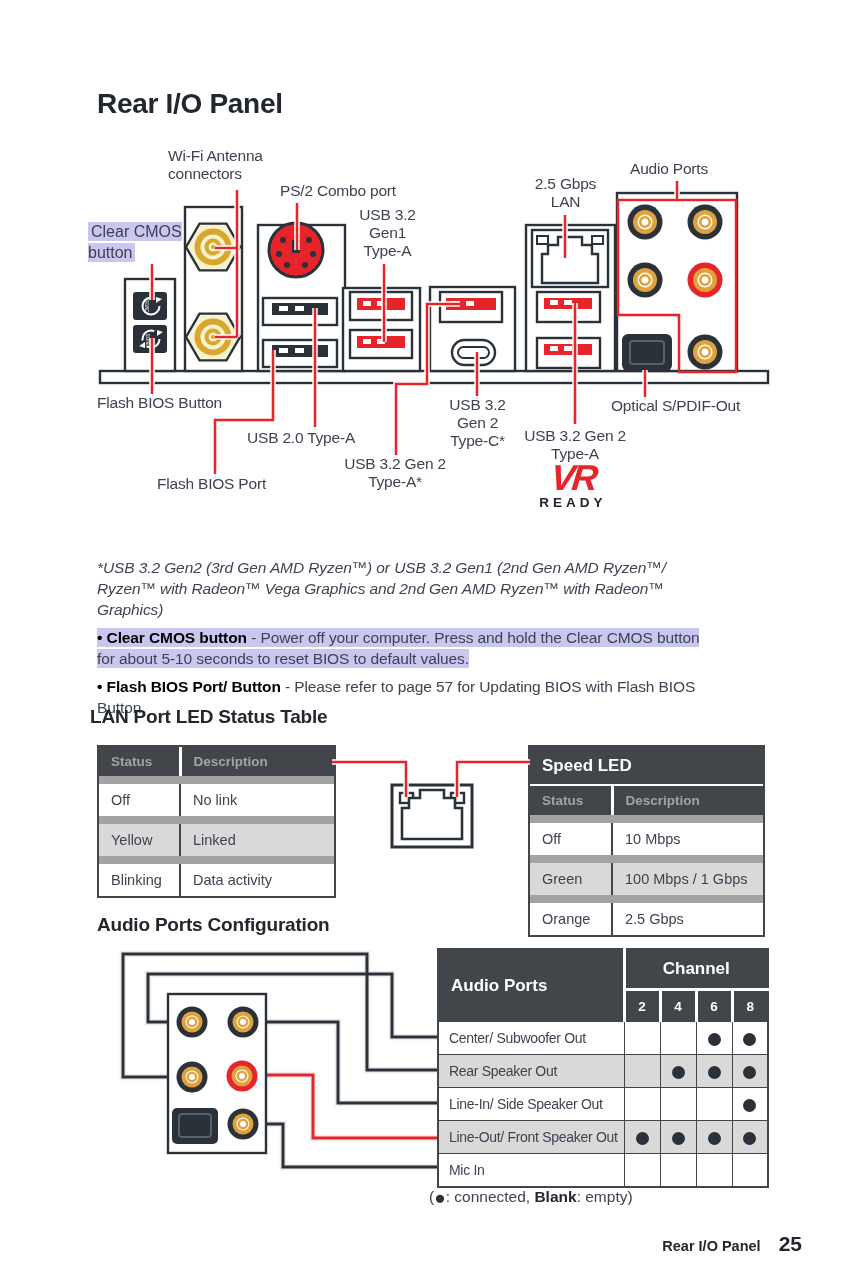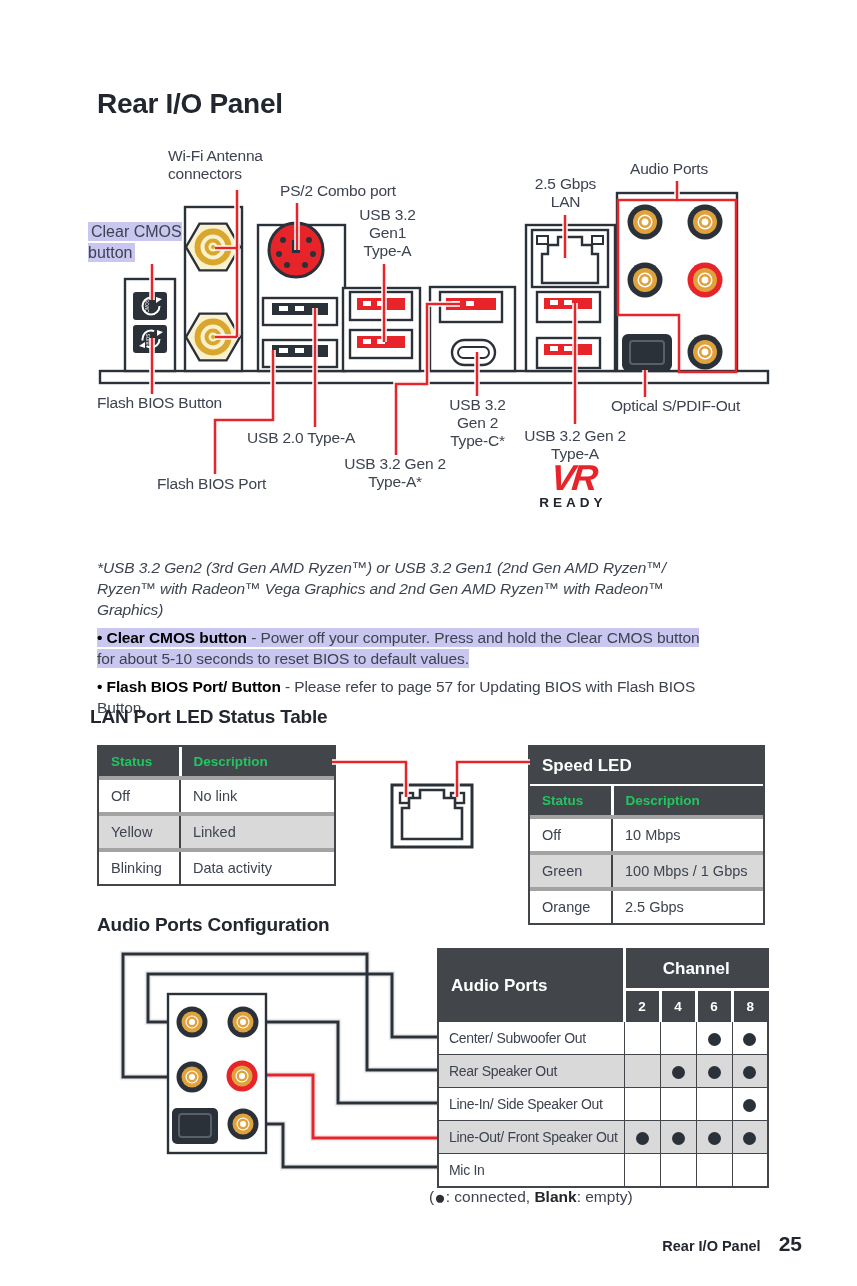--- a/index.html
+++ b/index.html
@@ -13,24 +13,24 @@
   .hl{background:#c9c6f0;padding:1px 3px;line-height:21px;font-size:16px;white-space:pre-line;}
   .para{font-size:15.5px;line-height:21px;letter-spacing:-0.1px;white-space:pre-line;}
   .para i{font-style:italic;}
   .bullet b{color:#000000;}
   mark.hlm{background:#c9c6f0;color:inherit;padding:1px 0;}
   
   .led-table{border:2.5px solid #42464b;background:#fff;}
   .lt-title{background:#42464b;color:#fff;font-weight:bold;font-size:17px;height:37px;
             line-height:37px;padding-left:12px;border-bottom:2.5px solid #fff;}
   .led-table table{border-collapse:collapse;width:100%;table-layout:fixed;}
-  .led-table th{background:#42464b;color:#22c55e;font-size:13.5px;font-weight:bold;text-align:left;
+  .led-table th{background:#42464b;color:#a3a3a3;font-size:13.5px;font-weight:bold;text-align:left;
                 padding:7px 0 7px 12px;}
   .led-table th + th{border-left:3px solid #fff;}
-  .led-table td{font-size:14.5px;padding:8px 0 8px 12px;border-top:4px solid #a3a3a3;}
+  .led-table td{font-size:14.5px;padding:8px 0 8px 12px;border-top:8px solid #a3a3a3;}
   .led-table td + td{border-left:2px solid #42464b;}
   .led-table tr.alt{background:#d9d9da;}
   
   .audio-table{border-collapse:collapse;table-layout:fixed;width:330px;border:2.5px solid #42464b;}
   .audio-table th{background:#42464b;color:#fff;font-weight:bold;}
   .audio-table .ap-title{font-size:17px;text-align:left;padding-left:12px;border-right:3px solid #fff;}
   .audio-table .ch-title{font-size:17px;height:36px;border-bottom:3px solid #fff;}
   .audio-table .ch-num{font-size:13.5px;height:28px;text-align:center;}
   .audio-table .ch-num + .ch-num{border-left:3px solid #fff;}
   .audio-table tbody td{border:1.5px solid #42464b;font-size:14px;height:30px;}

